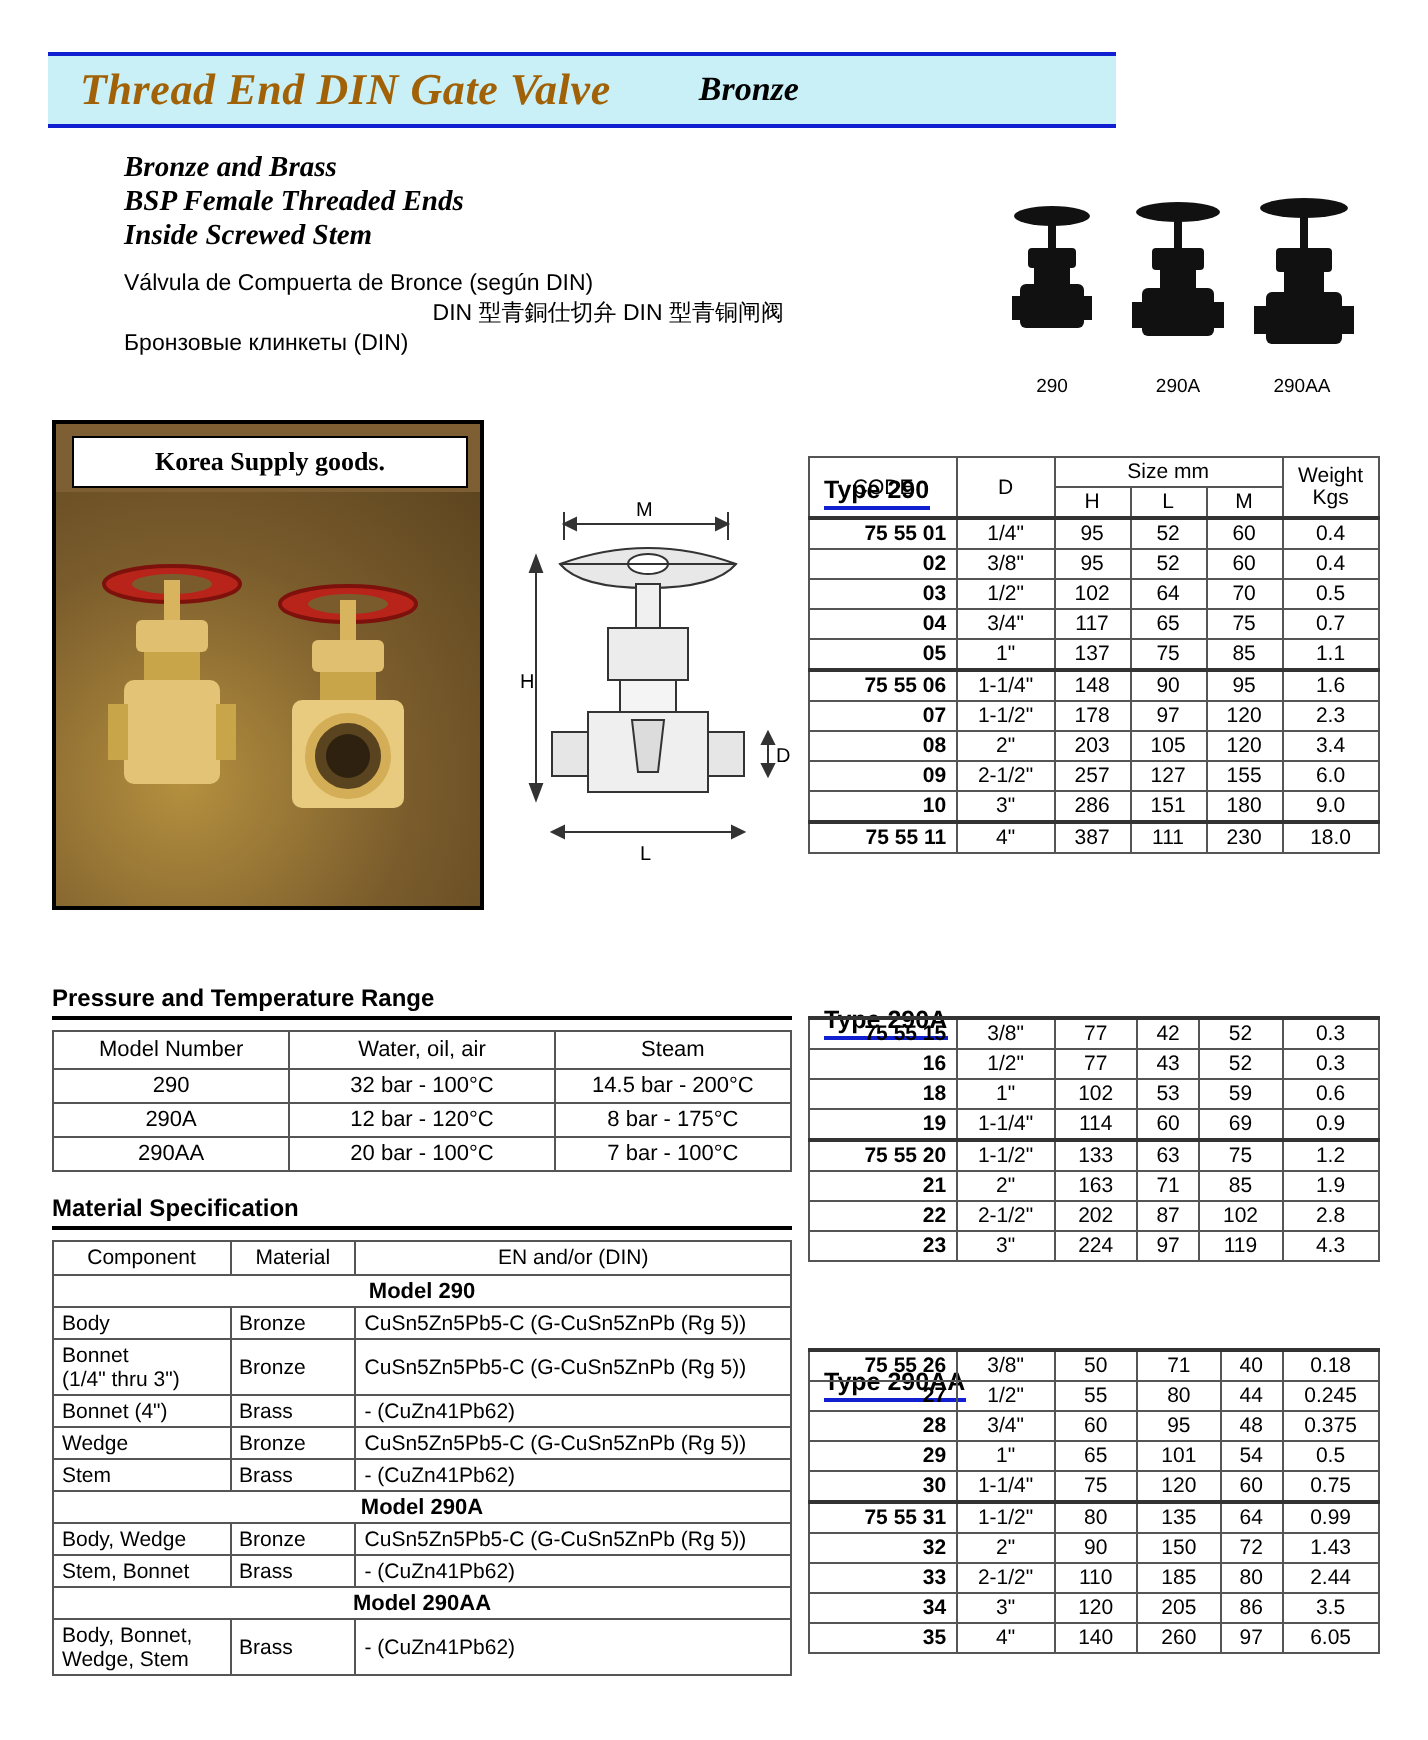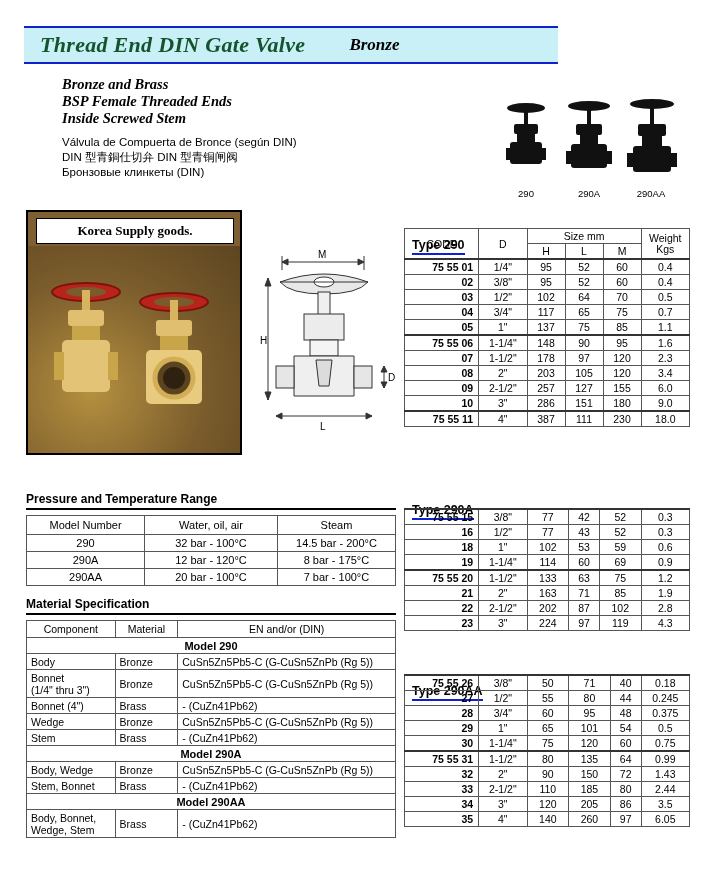--- a/index.html
+++ b/index.html
@@ -18,39 +18,39 @@
   .title-banner {
     position:absolute; left:24px; top:26px; width:534px; height:38px;
     background:#c9f0f7;
     border-top:2px solid #1020d0;
     border-bottom:2px solid #1020d0;
     display:flex; align-items:center;
   }
   .title-main {
     font-family:"Liberation Serif", serif;
     font-style:italic; font-weight:bold; font-size:22px;
-    letter-spacing:0.3px; margin-left:16px; color:#14532d;
+    letter-spacing:0.3px; margin-left:16px; color:#a16207;
   }
   .title-sub {
     font-family:"Liberation Serif", serif;
     font-style:italic; font-weight:bold; font-size:17px;
     margin-left:44px;
   }
 
   
   .head-block { position:absolute; left:62px; top:76px; width:330px; }
   .head-en {
     font-family:"Liberation Serif", serif;
     font-weight:bold; font-style:italic; font-size:14.5px; line-height:17px;
   }
   .head-es {
     font-family:"Liberation Sans", sans-serif;
     font-size:11.5px; margin-top:8px; line-height:15px;
   }
-  .head-cjk { font-size:11.5px; line-height:15px; }
+  .head-cjk { font-size:11.5px; line-height:15px;text-align:right; }
   .head-ru { font-size:11.5px; line-height:15px; }
 
   
   .photo-box {
     position:absolute; left:26px; top:210px; width:216px; height:245px;
     background:#7d5f33;
     border:2px solid #000;
     overflow:hidden;
   }
   .photo-label {

